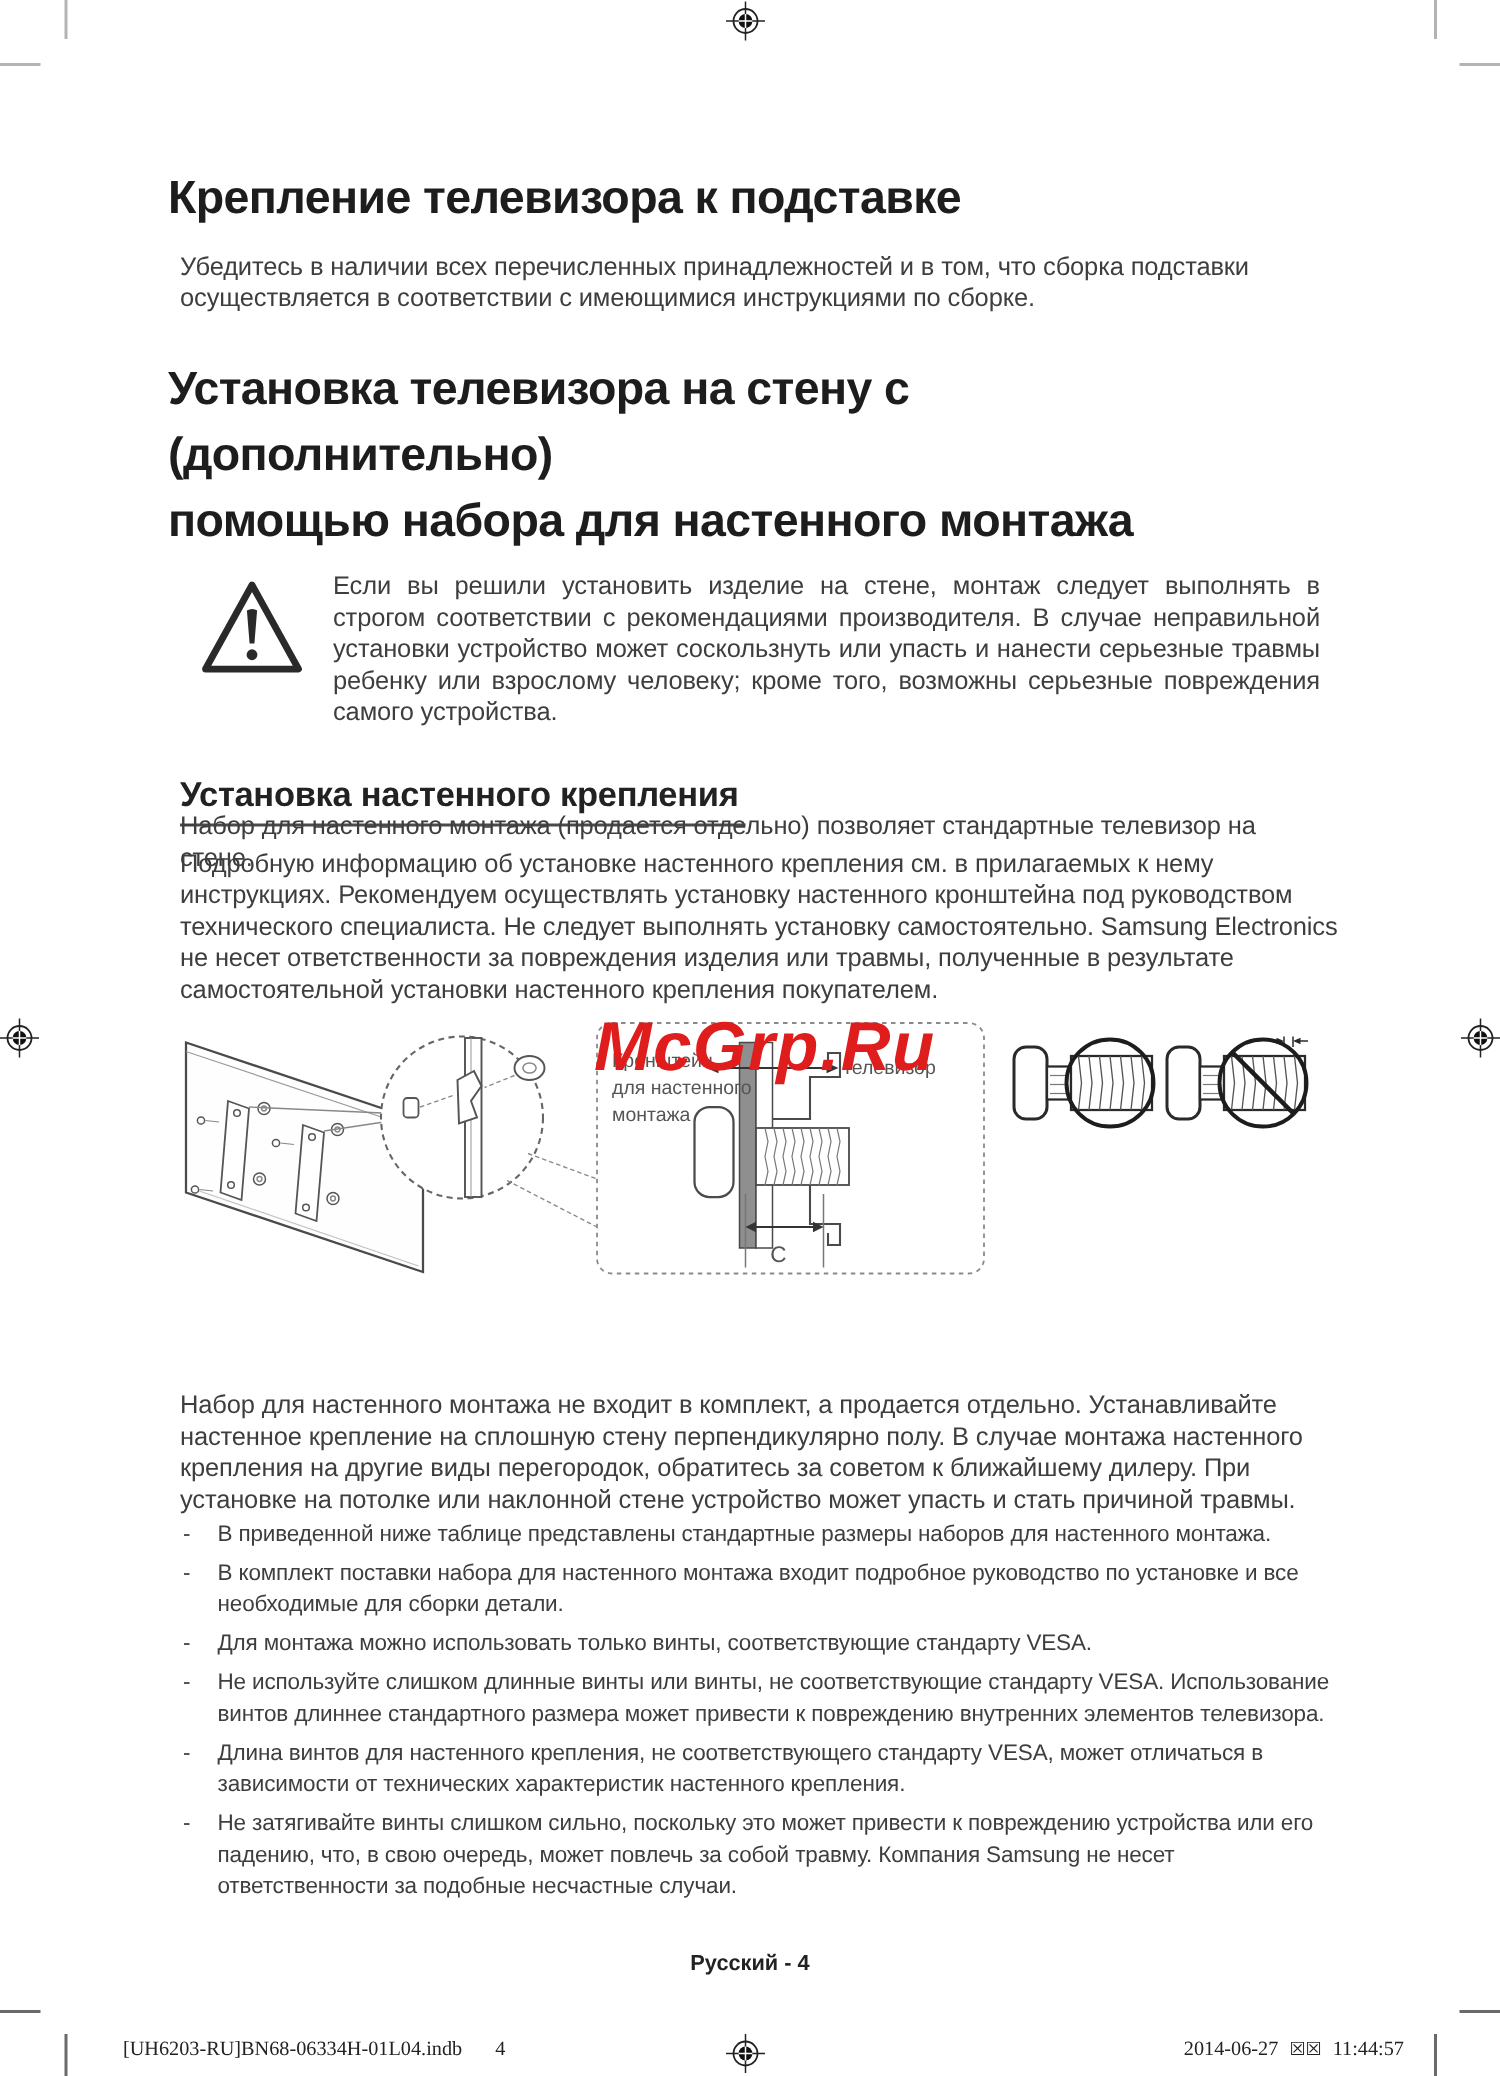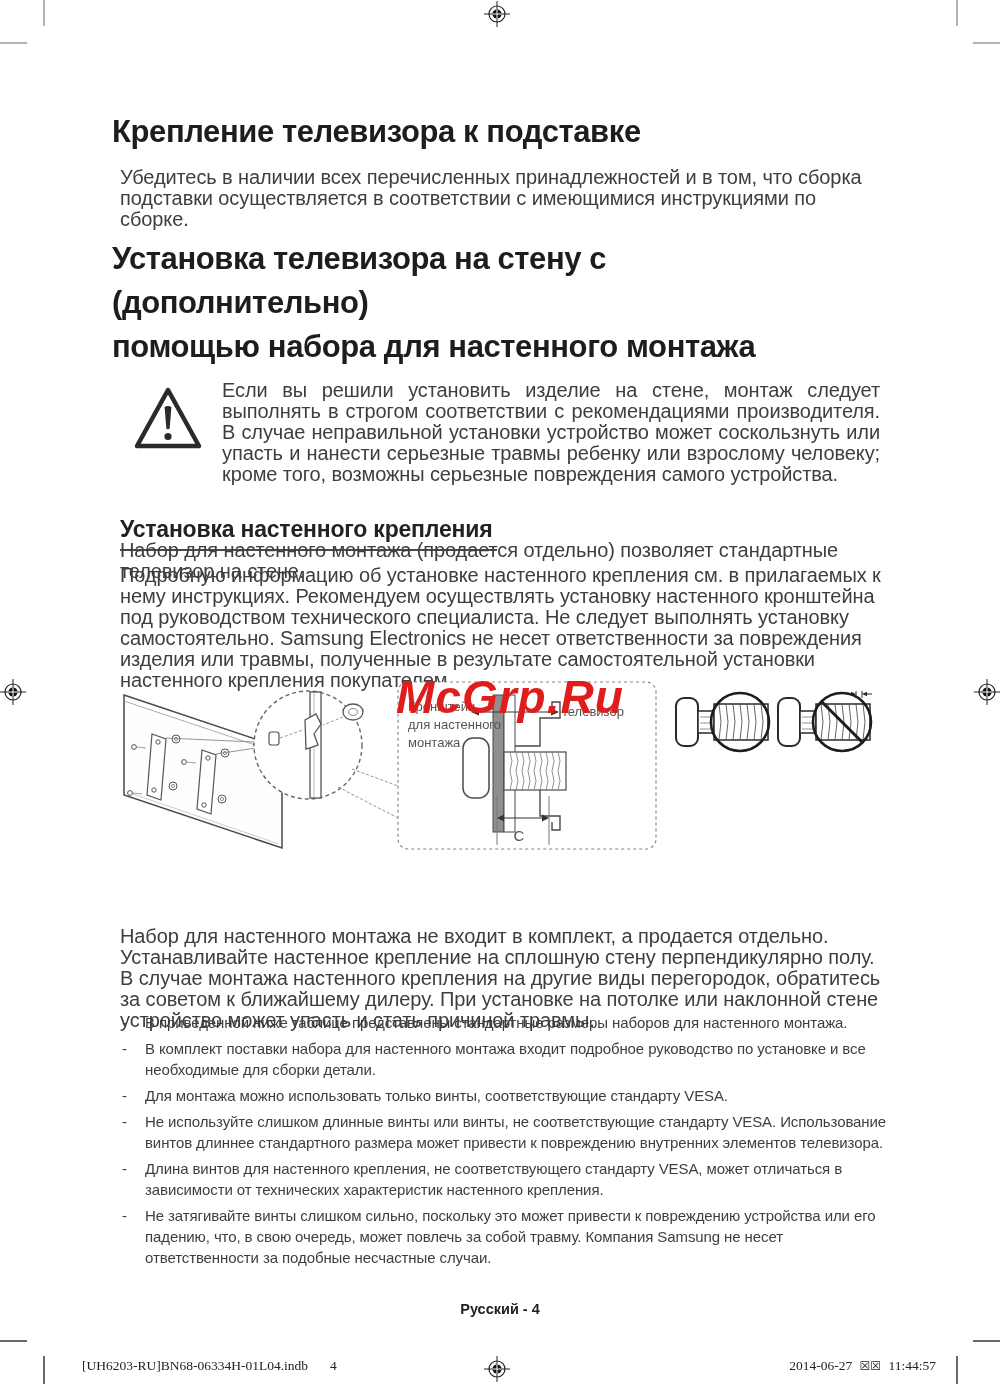--- a/index.html
+++ b/index.html
@@ -23,21 +23,21 @@
   }
   .h2 {
     position:absolute; left:120px;
     font-size:23px; line-height:28px; font-weight:bold;
     letter-spacing:-0.2px; color:#222;
   }
   .h2 .u { display:inline-block; border-bottom:2px solid #4a4a4a; padding:0 5px 6px 0; }
 
   .body-text {
     position:absolute; left:120px; width:766px;
-    font-size:20px; line-height:21px; color:#3e3e3e; letter-spacing:-0.1px;
+    font-size:17px; line-height:21px; color:#3e3e3e; letter-spacing:-0.1px;
   }
   .warning-text { left:222px; width:658px; text-align:justify; }
 
   
   .bullets { position:absolute; left:120px; top:1012px; width:768px; }
   .bullet { position:relative; padding-left:25px; margin-bottom:5px;
             font-size:15px; line-height:21px; color:#3e3e3e; letter-spacing:-0.1px; }
   .bullet .dash { position:absolute; left:2px; top:0; }
 
   

